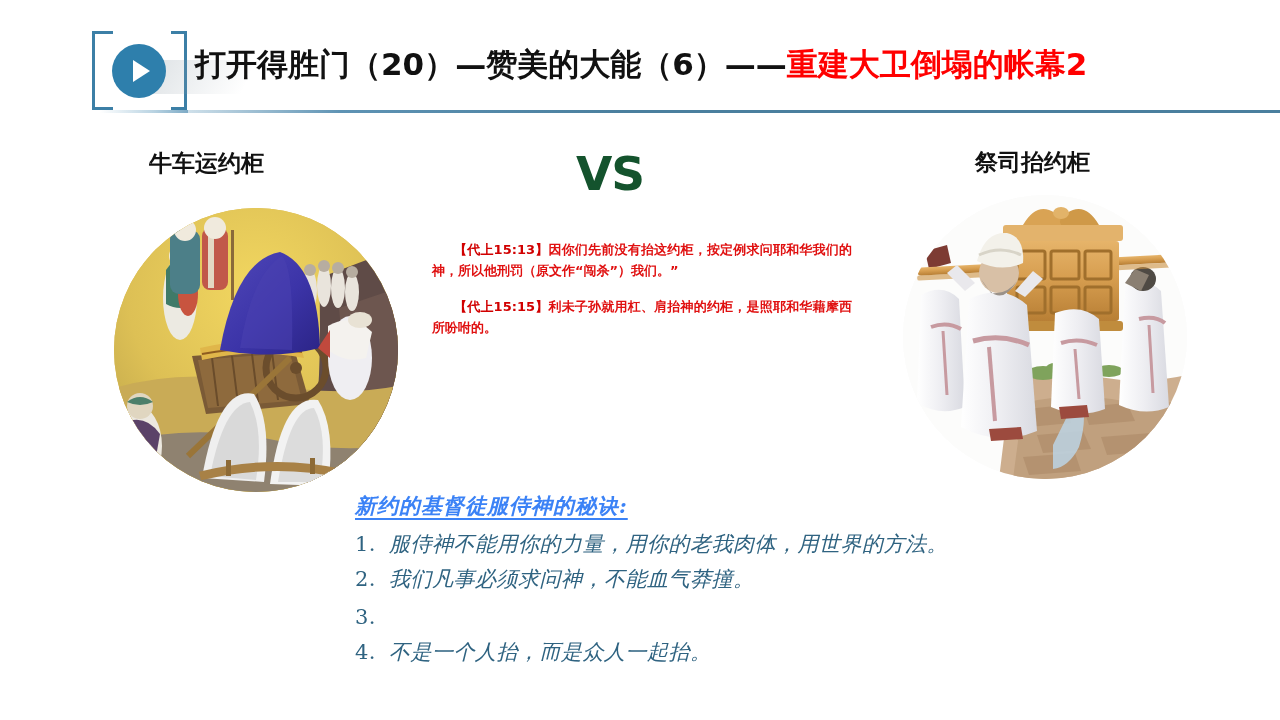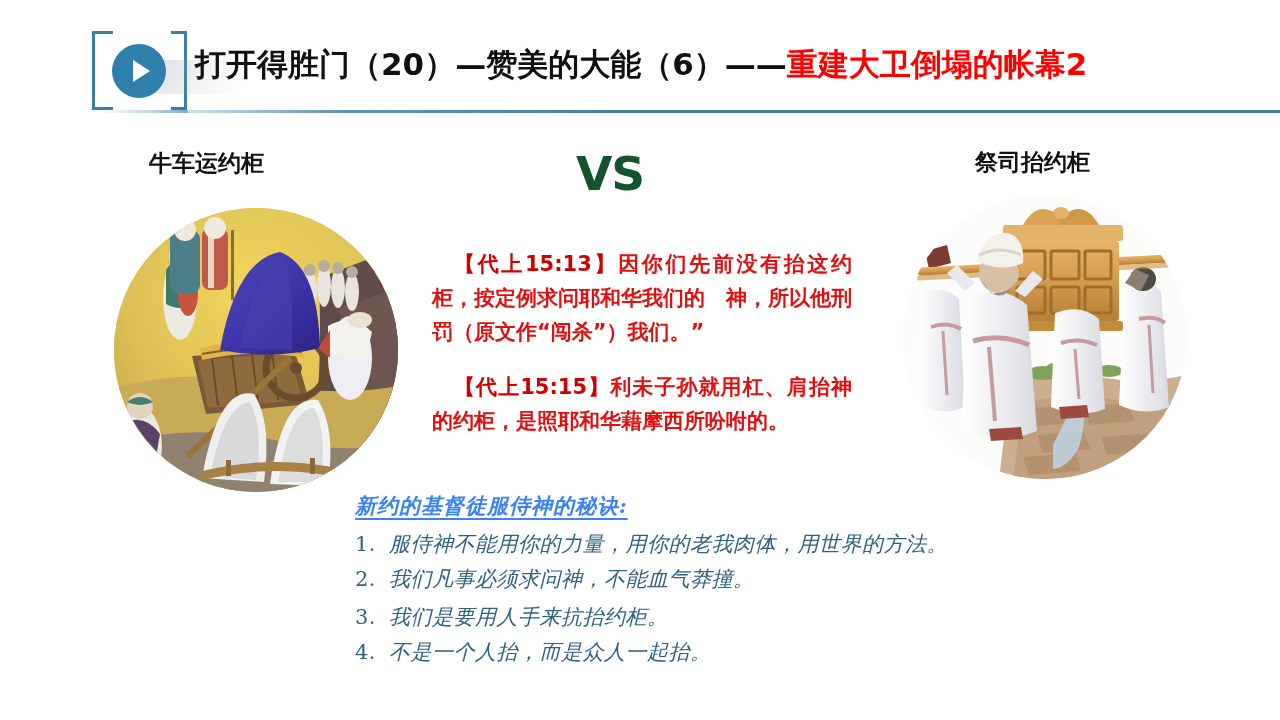--- a/index.html
+++ b/index.html
@@ -141,21 +141,21 @@
 
   
   #scripture {
     position: absolute;
     left: 432px;
     top: 226px;
     width: 420px;
   }
   .verse {
     color: #e01010;
-    font-size: 21px;
+    font-size: 13px;
     font-weight: bold;
     line-height: 1.62;
     text-align: justify;
     text-align-last: left;
     margin-bottom: 15px;
     font-family: "DejaVu Sans", "Liberation Sans", sans-serif;
   }
   .verse:last-child { margin-bottom: 11px; }
   .verse .ref { color: #d10000; }
   .verse.indent { text-indent: 22px; }
@@ -428,19 +428,18 @@
   <div class="point-row">
     <span class="point-num">1.</span>
     <span class="point-text">服侍神不能用你的力量，用你的老我肉体，用世界的方法。</span>
   </div>
   <div class="point-row">
     <span class="point-num">2.</span>
     <span class="point-text">我们凡事必须求问神，不能血气莽撞。</span>
   </div>
   <div class="point-row gap">
     <span class="point-num">3.</span>
-    <span class="point-text">我们是要用人手来抗抬约柜。</span>
   </div>
   <div class="point-row">
     <span class="point-num">4.</span>
     <span class="point-text">不是一个人抬，而是众人一起抬。</span>
   </div>
 </div>
 
 </body></html>

